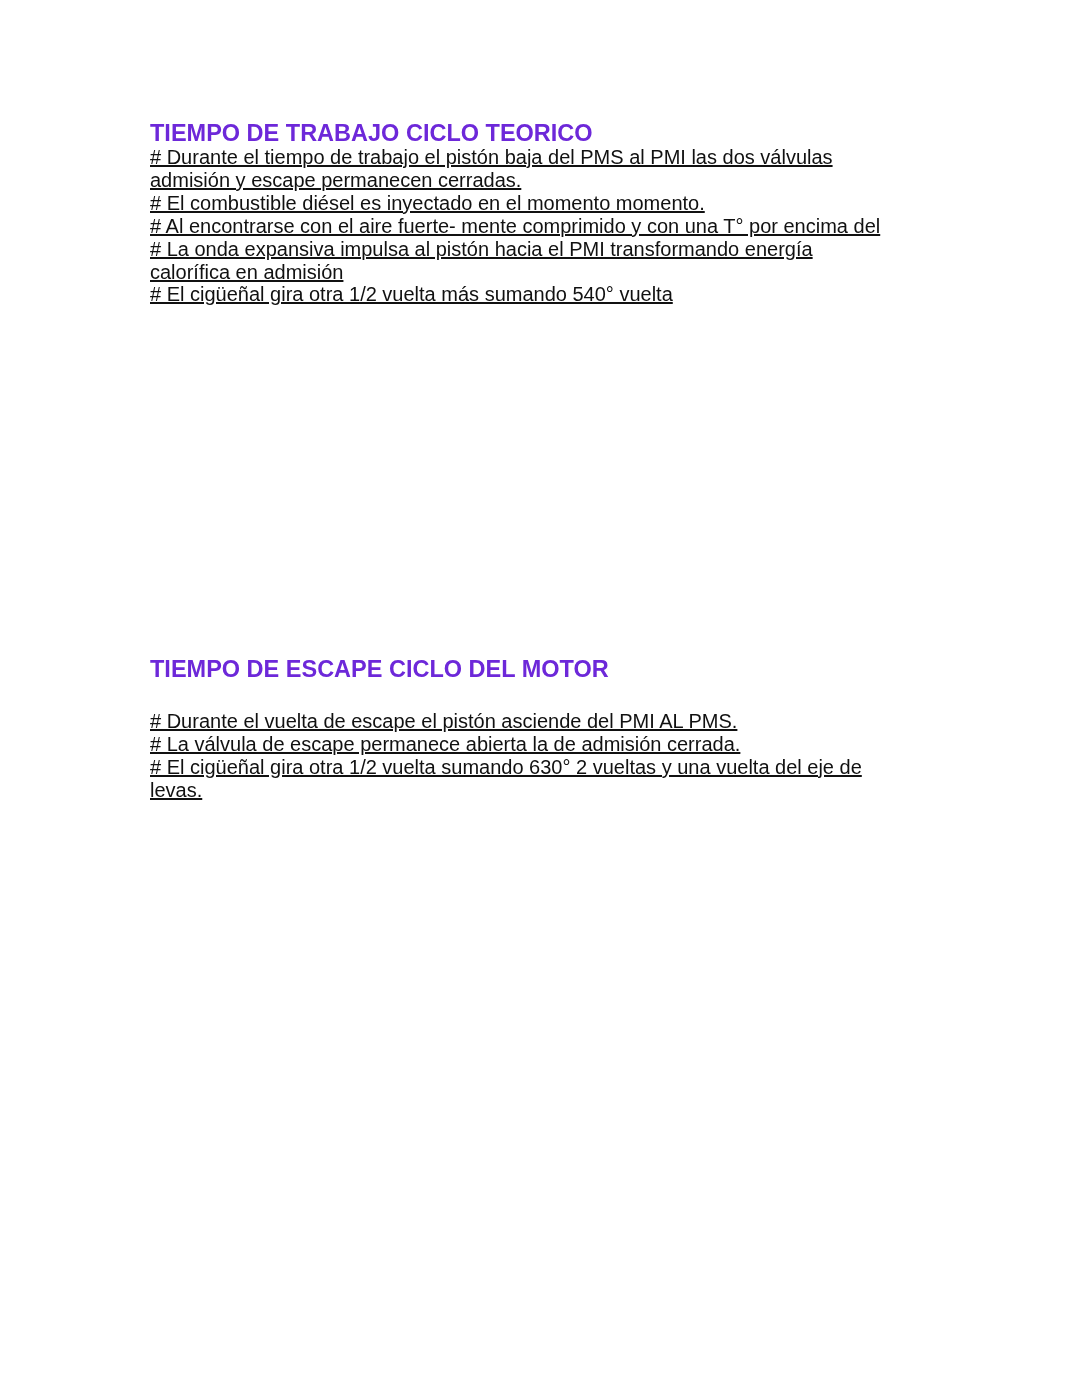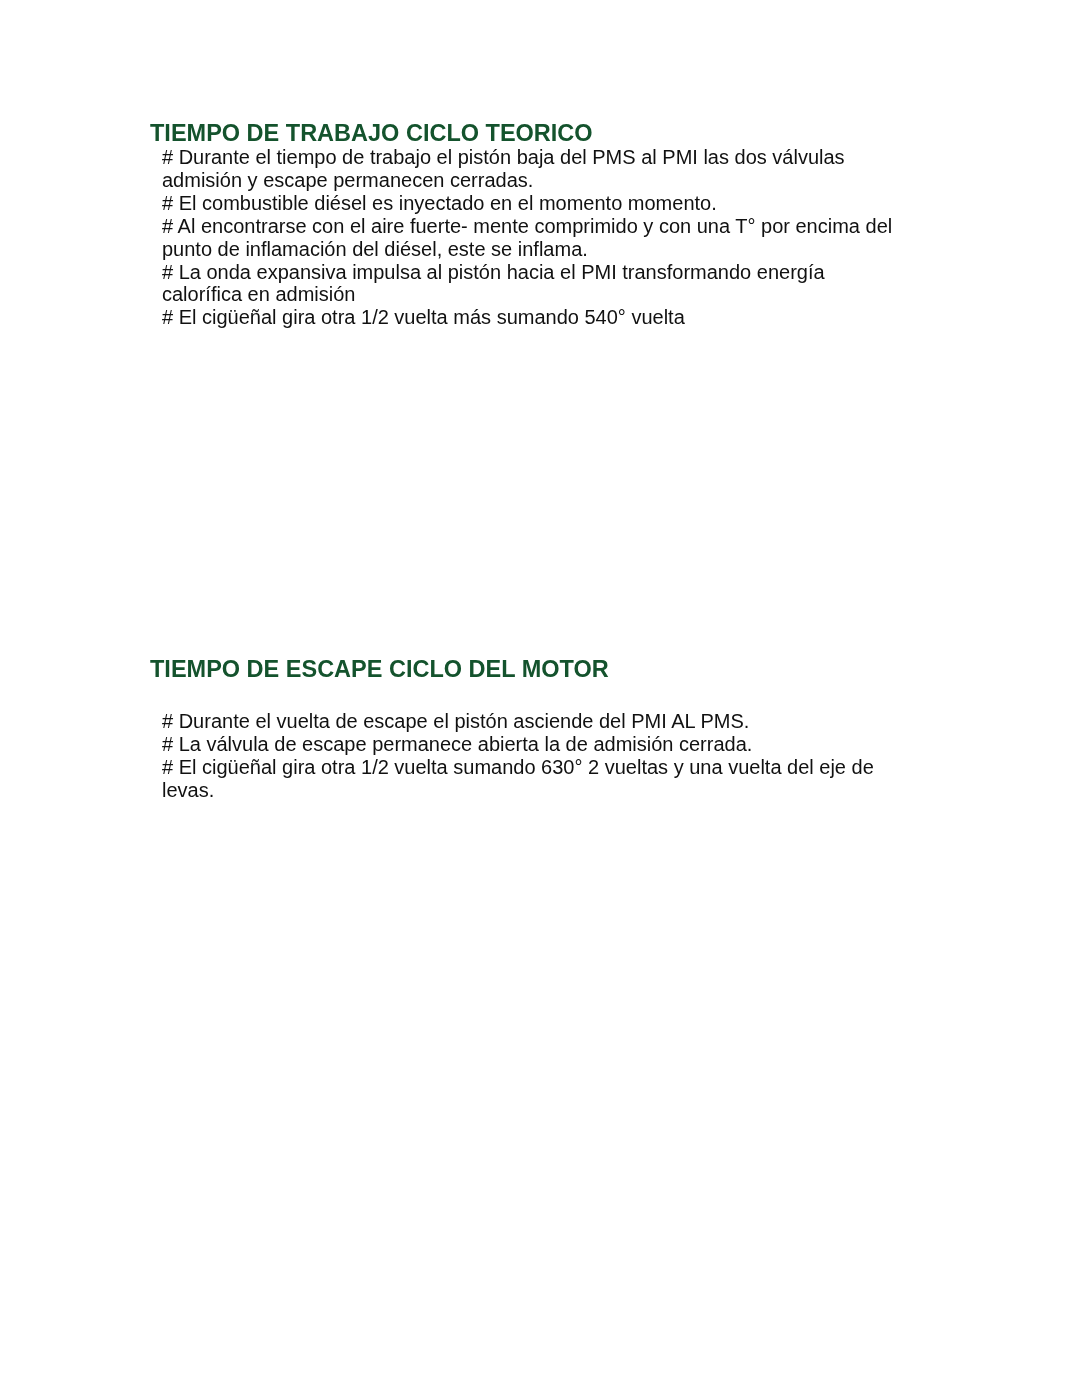--- a/index.html
+++ b/index.html
@@ -29,25 +29,26 @@
       width: 800px;
     }
     .section-1 { top: 118px; }
     .section-2 { top: 654px; }
     .heading {
       font-weight: bold;
       font-size: 23.5px;
       line-height: 30px;
       margin: 0;
       letter-spacing: 0;
-      color: #14532d;
+      color: #6d28d9;
     }
     .body-lines {
-      margin: 12px;
+      margin: 0;
       padding: 0;
+      text-decoration: underline;
     }
     .line {
       display: block;
       font-size: 20px;
       line-height: 22.9px;
       white-space: nowrap;
       color: #111111;
     }
     .section-1 .body-lines { margin-top: -2px; }
     .section-2 .body-lines { margin-top: 26px; }
@@ -57,21 +58,20 @@
 
 <div class="page">
 
   <section class="section section-1">
     <h2 class="heading">TIEMPO DE TRABAJO CICLO TEORICO</h2>
     <div class="body-lines">
       <span class="line"># Durante el tiempo de trabajo el pistón baja del PMS al PMI las dos válvulas</span>
       <span class="line">admisión y escape permanecen cerradas.</span>
       <span class="line"># El combustible diésel es inyectado en el momento momento.</span>
       <span class="line"># Al encontrarse con el aire fuerte- mente comprimido y con una T° por encima del</span>
-      <span class="line">punto de inflamación del diésel, este se inflama.</span>
       <span class="line"># La onda expansiva impulsa al pistón hacia el PMI transformando energía</span>
       <span class="line">calorífica en admisión</span>
       <span class="line"># El cigüeñal gira otra 1/2 vuelta más sumando 540° vuelta</span>
     </div>
   </section>
 
   <section class="section section-2">
     <h2 class="heading">TIEMPO DE ESCAPE CICLO DEL MOTOR</h2>
     <div class="body-lines">
       <span class="line"># Durante el vuelta de escape el pistón asciende del PMI AL PMS.</span>

